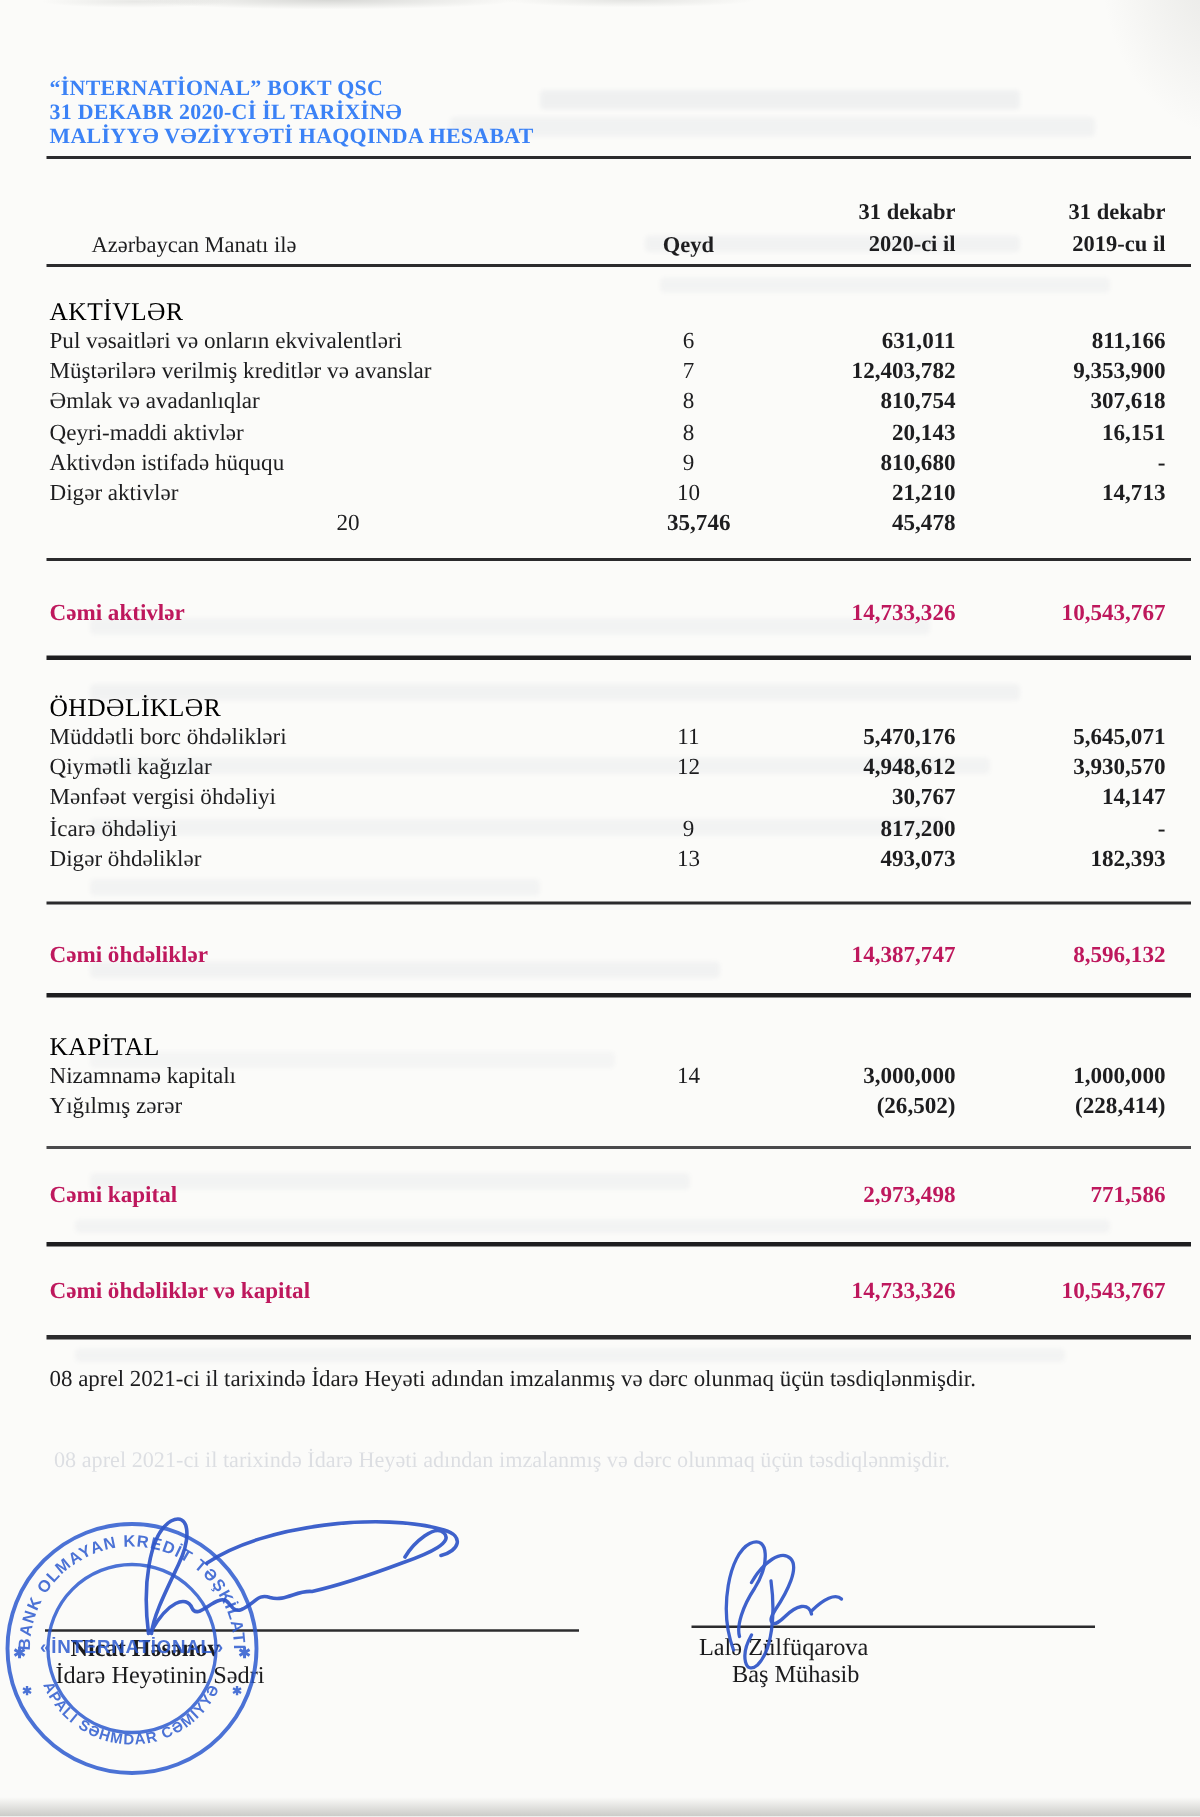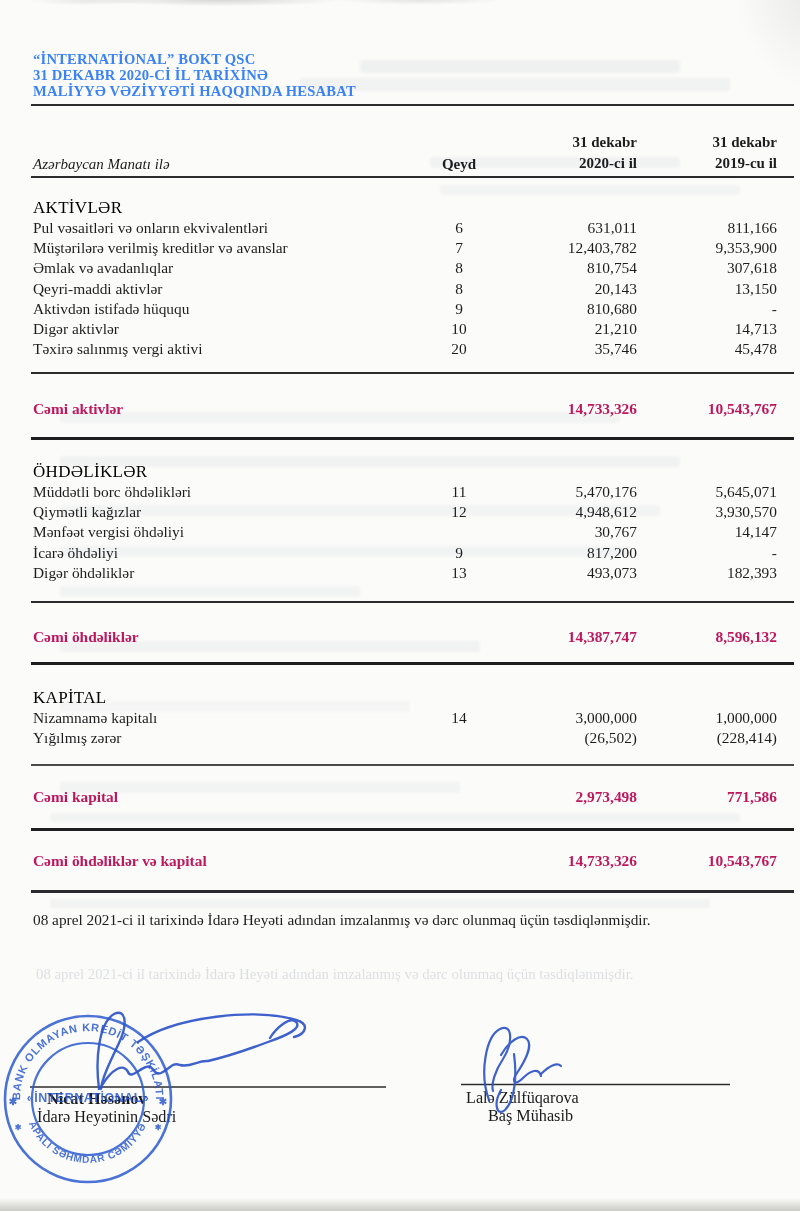--- a/index.html
+++ b/index.html
@@ -42,27 +42,27 @@
   .r8 { top:828px; height:3px; background:#1e1e20; }
   .r9 { top:890px; height:2.5px; }
   
   .grid-row {
     display:grid;
     grid-template-columns:1fr 56px 150px 140px;
     width:744px;
   }
   .cell-label { text-align:left; }
   .cell-note  { text-align:center; }
-  .cell-v     { text-align:right; }
+  .cell-v     { text-align:right;font-weight:bold; }
   
   .colhead {
     position:absolute; left:33px; top:128px; height:46px;
     align-items:end;
   }
-  .colhead .cell-label { font-style:italic; font-size:15px; padding-bottom:1px; }
+  .colhead .cell-label { font-size:15px; padding-bottom:1px;margin-left:28px; }
   .colhead .cell-note  { font-weight:bold; font-size:15px; padding-bottom:1px; }
   .colhead .cell-v     { font-weight:bold; font-size:15px; line-height:21px; }
   
   .section { position:absolute; left:33px; }
   .sec-assets   { top:198px; }
   .sec-liab     { top:462px; }
   .sec-capital  { top:688px; }
   .sec-header { font-weight:normal; font-size:17px; line-height:20px; letter-spacing:.3px; color:#000000; }
   .body-row { font-size:15.4px; line-height:20.2px; }
   
@@ -159,36 +159,35 @@
   <div class="grid-row body-row">
     <div class="cell-label">Əmlak və avadanlıqlar</div>
     <div class="cell-note">8</div>
     <div class="cell-v">810,754</div>
     <div class="cell-v">307,618</div>
   </div>
   <div class="grid-row body-row">
     <div class="cell-label">Qeyri-maddi aktivlər</div>
     <div class="cell-note">8</div>
     <div class="cell-v">20,143</div>
-    <div class="cell-v">13,150</div>
+    <div class="cell-v">16,151</div>
   </div>
   <div class="grid-row body-row">
     <div class="cell-label">Aktivdən istifadə hüququ</div>
     <div class="cell-note">9</div>
     <div class="cell-v">810,680</div>
     <div class="cell-v">-</div>
   </div>
   <div class="grid-row body-row">
     <div class="cell-label">Digər aktivlər</div>
     <div class="cell-note">10</div>
     <div class="cell-v">21,210</div>
     <div class="cell-v">14,713</div>
   </div>
   <div class="grid-row body-row">
-    <div class="cell-label">Təxirə salınmış vergi aktivi</div>
     <div class="cell-note">20</div>
     <div class="cell-v">35,746</div>
     <div class="cell-v">45,478</div>
   </div>
 </div>
 
 <div class="grid-row total-row t-assets">
   <div class="cell-label">Cəmi aktivlər</div>
   <div class="cell-note"></div>
   <div class="cell-v">14,733,326</div>

